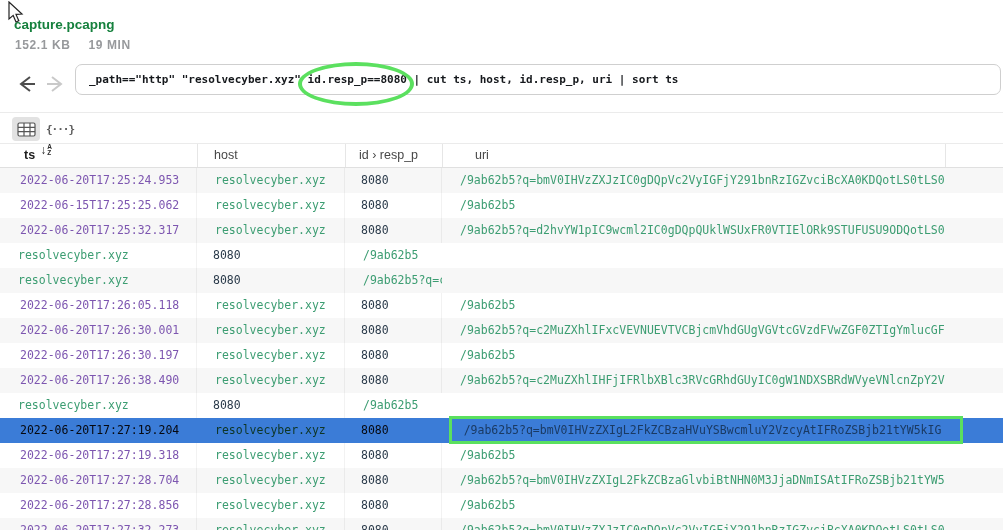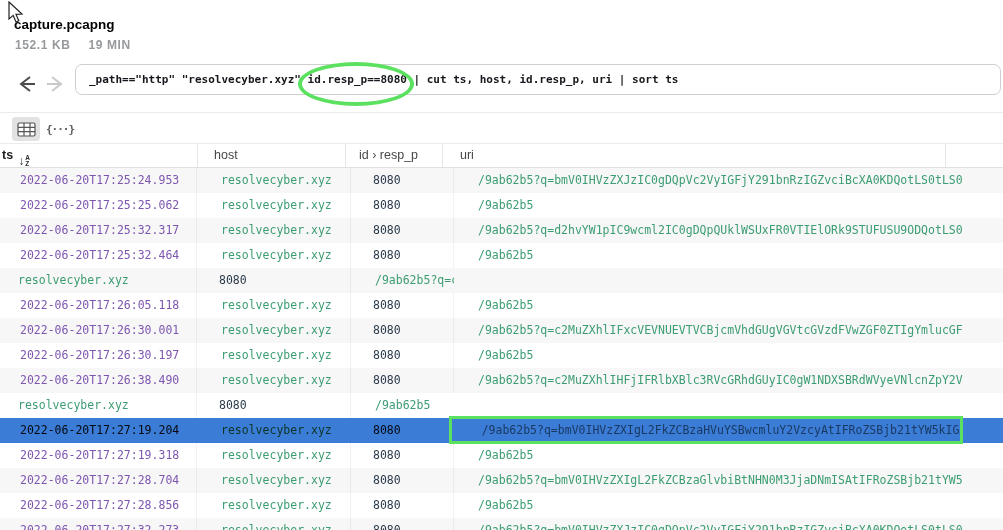--- a/index.html
+++ b/index.html
@@ -3,21 +3,21 @@
 <meta charset="utf-8">
 <style>
   * { margin:0; padding:0; box-sizing:border-box; }
   html,body { background:#fff; }
   .app {
     position:relative; width:1003px; height:530px; overflow:hidden;
     background:#fff; font-family:"Liberation Sans", sans-serif; color:#333;
   }
   
   .titlebar { position:absolute; left:0; top:0; width:100%; height:56px; background:#fff; }
-  .file-title { position:absolute; left:14px; top:17px; font-size:13.5px; font-weight:600; color:#000000; }
+  .file-title { position:absolute; left:14px; top:17px; font-size:13.5px; font-weight:600; color:#15803d; }
   .file-meta  { position:absolute; left:15px; top:38px; font-size:12px; font-weight:700;
                 color:#97999c; letter-spacing:.6px; }
   .file-meta span { margin-right:18px; }
   
   .searchrow { position:absolute; left:0; top:56px; width:100%; height:57px; background:#fff;
                border-bottom:1px solid #ebebeb; }
   .nav-arrow { position:absolute; top:16px; width:24px; height:24px; cursor:pointer; }
   .nav-back { left:14px; }
   .nav-fwd  { left:44px; }
   .searchbox {
@@ -39,33 +39,33 @@
               display:flex; align-items:center; justify-content:center; cursor:pointer; }
   .view-btn.active { background:#e2e2e2; }
   .btn-table { left:12px; }
   .btn-json  { left:46px; font-family:"DejaVu Sans Mono", monospace; font-size:11px;
                font-weight:700; color:#5c5c5c; letter-spacing:-1px; }
   
   .grid-cols { display:grid; grid-template-columns:197px 148px 97px 503px 1fr; }
   .thead { position:absolute; left:0; top:144px; width:100%; height:24px;
            border-bottom:1px solid #e0e0e0; background:#fff; font-size:12.5px; color:#474747; }
   .th { line-height:23px; white-space:nowrap; overflow:hidden; border-left:1px solid #e6e6e6; }
-  .th.first { border-left:none; padding-left:2px; font-weight:700; color:#1e1e1e;
-              display:flex; align-items:flex-end; gap:5px; }
+  .th.first { border-left:none; padding-left:24px; font-weight:700; color:#1e1e1e;
+              display:flex; align-items:flex-start; gap:5px; }
   .th.h-host { padding-left:16px; }
   .th.h-port { padding-left:13px; }
-  .th.h-uri  { padding-left:17px; }
+  .th.h-uri  { padding-left:32px; }
   .th.h-gutter { border-left:1px solid #e6e6e6; }
   .sort-ind { display:inline-flex; align-items:center; font-weight:400; color:#2c2c2c; }
   .sort-ind .arrow { font-size:12px; line-height:12px; }
   .sort-ind .az { display:inline-flex; flex-direction:column; font-size:6.5px; line-height:6px;
                   font-weight:700; margin-left:1px; }
   .tbody { position:absolute; left:0; top:168px; width:100%; height:362px; overflow:hidden;
            font-family:"DejaVu Sans Mono", monospace; font-size:11.5px; }
-  .trow { height:25px;gap:6px; }
+  .trow { height:25px; }
   .trow:nth-child(odd) { background:#f7f7f7; }
   .trow:nth-child(even){ background:#ffffff; }
   .cell { line-height:25px; white-space:pre; overflow:hidden; }
   .cell.ts   { padding-left:20px; color:#7d56b0; border-right:1px solid rgba(0,0,0,0.05); }
   .cell.host { padding-left:18px; color:#3c9d72; border-right:1px solid rgba(0,0,0,0.05); }
   .cell.port { padding-left:16px; color:#2a3a4a; border-right:1px solid rgba(0,0,0,0.05); }
   .cell.uri  { padding-left:18px; color:#3c9d72; }
   .trow.selected { background:#3b7cd7 !important; }
   .trow.selected .cell { border-right-color:transparent; font-weight:400; }
   .trow.selected .cell.ts   { color:#06080f; }
@@ -146,35 +146,34 @@
 
   <div class="tbody" id="tbody">
       <div class="trow grid-cols">
         <div class="cell ts">2022-06-20T17:25:24.953</div>
         <div class="cell host">resolvecyber.xyz</div>
         <div class="cell port">8080</div>
         <div class="cell uri">/9ab62b5?q=bmV0IHVzZXJzIC0gDQpVc2VyIGFjY291bnRzIGZvciBcXA0KDQotLS0tLS0tLS0t</div>
         <div class="cell gutter"></div>
       </div>
       <div class="trow grid-cols">
-        <div class="cell ts">2022-06-20T17:25:25.062</div>
+        <div class="cell ts">2022-06-15T17:25:25.062</div>
         <div class="cell host">resolvecyber.xyz</div>
         <div class="cell port">8080</div>
         <div class="cell uri">/9ab62b5</div>
         <div class="cell gutter"></div>
       </div>
       <div class="trow grid-cols">
         <div class="cell ts">2022-06-20T17:25:32.317</div>
         <div class="cell host">resolvecyber.xyz</div>
         <div class="cell port">8080</div>
         <div class="cell uri">/9ab62b5?q=d2hvYW1pIC9wcml2IC0gDQpQUklWSUxFR0VTIElORk9STUFUSU9ODQotLS0t</div>
         <div class="cell gutter"></div>
       </div>
       <div class="trow grid-cols">
-        <div class="cell ts">2022-06-20T17:25:32.464</div>
         <div class="cell host">resolvecyber.xyz</div>
         <div class="cell port">8080</div>
         <div class="cell uri">/9ab62b5</div>
         <div class="cell gutter"></div>
       </div>
       <div class="trow grid-cols">
         <div class="cell host">resolvecyber.xyz</div>
         <div class="cell port">8080</div>
         <div class="cell uri">/9ab62b5?q=c2MuZXhlIFxcVEVNUEVTVCBjcmVhdGUgVGVtcGVzdFVwZGF0ZSBiaW5wYXRo</div>
         <div class="cell gutter"></div>

